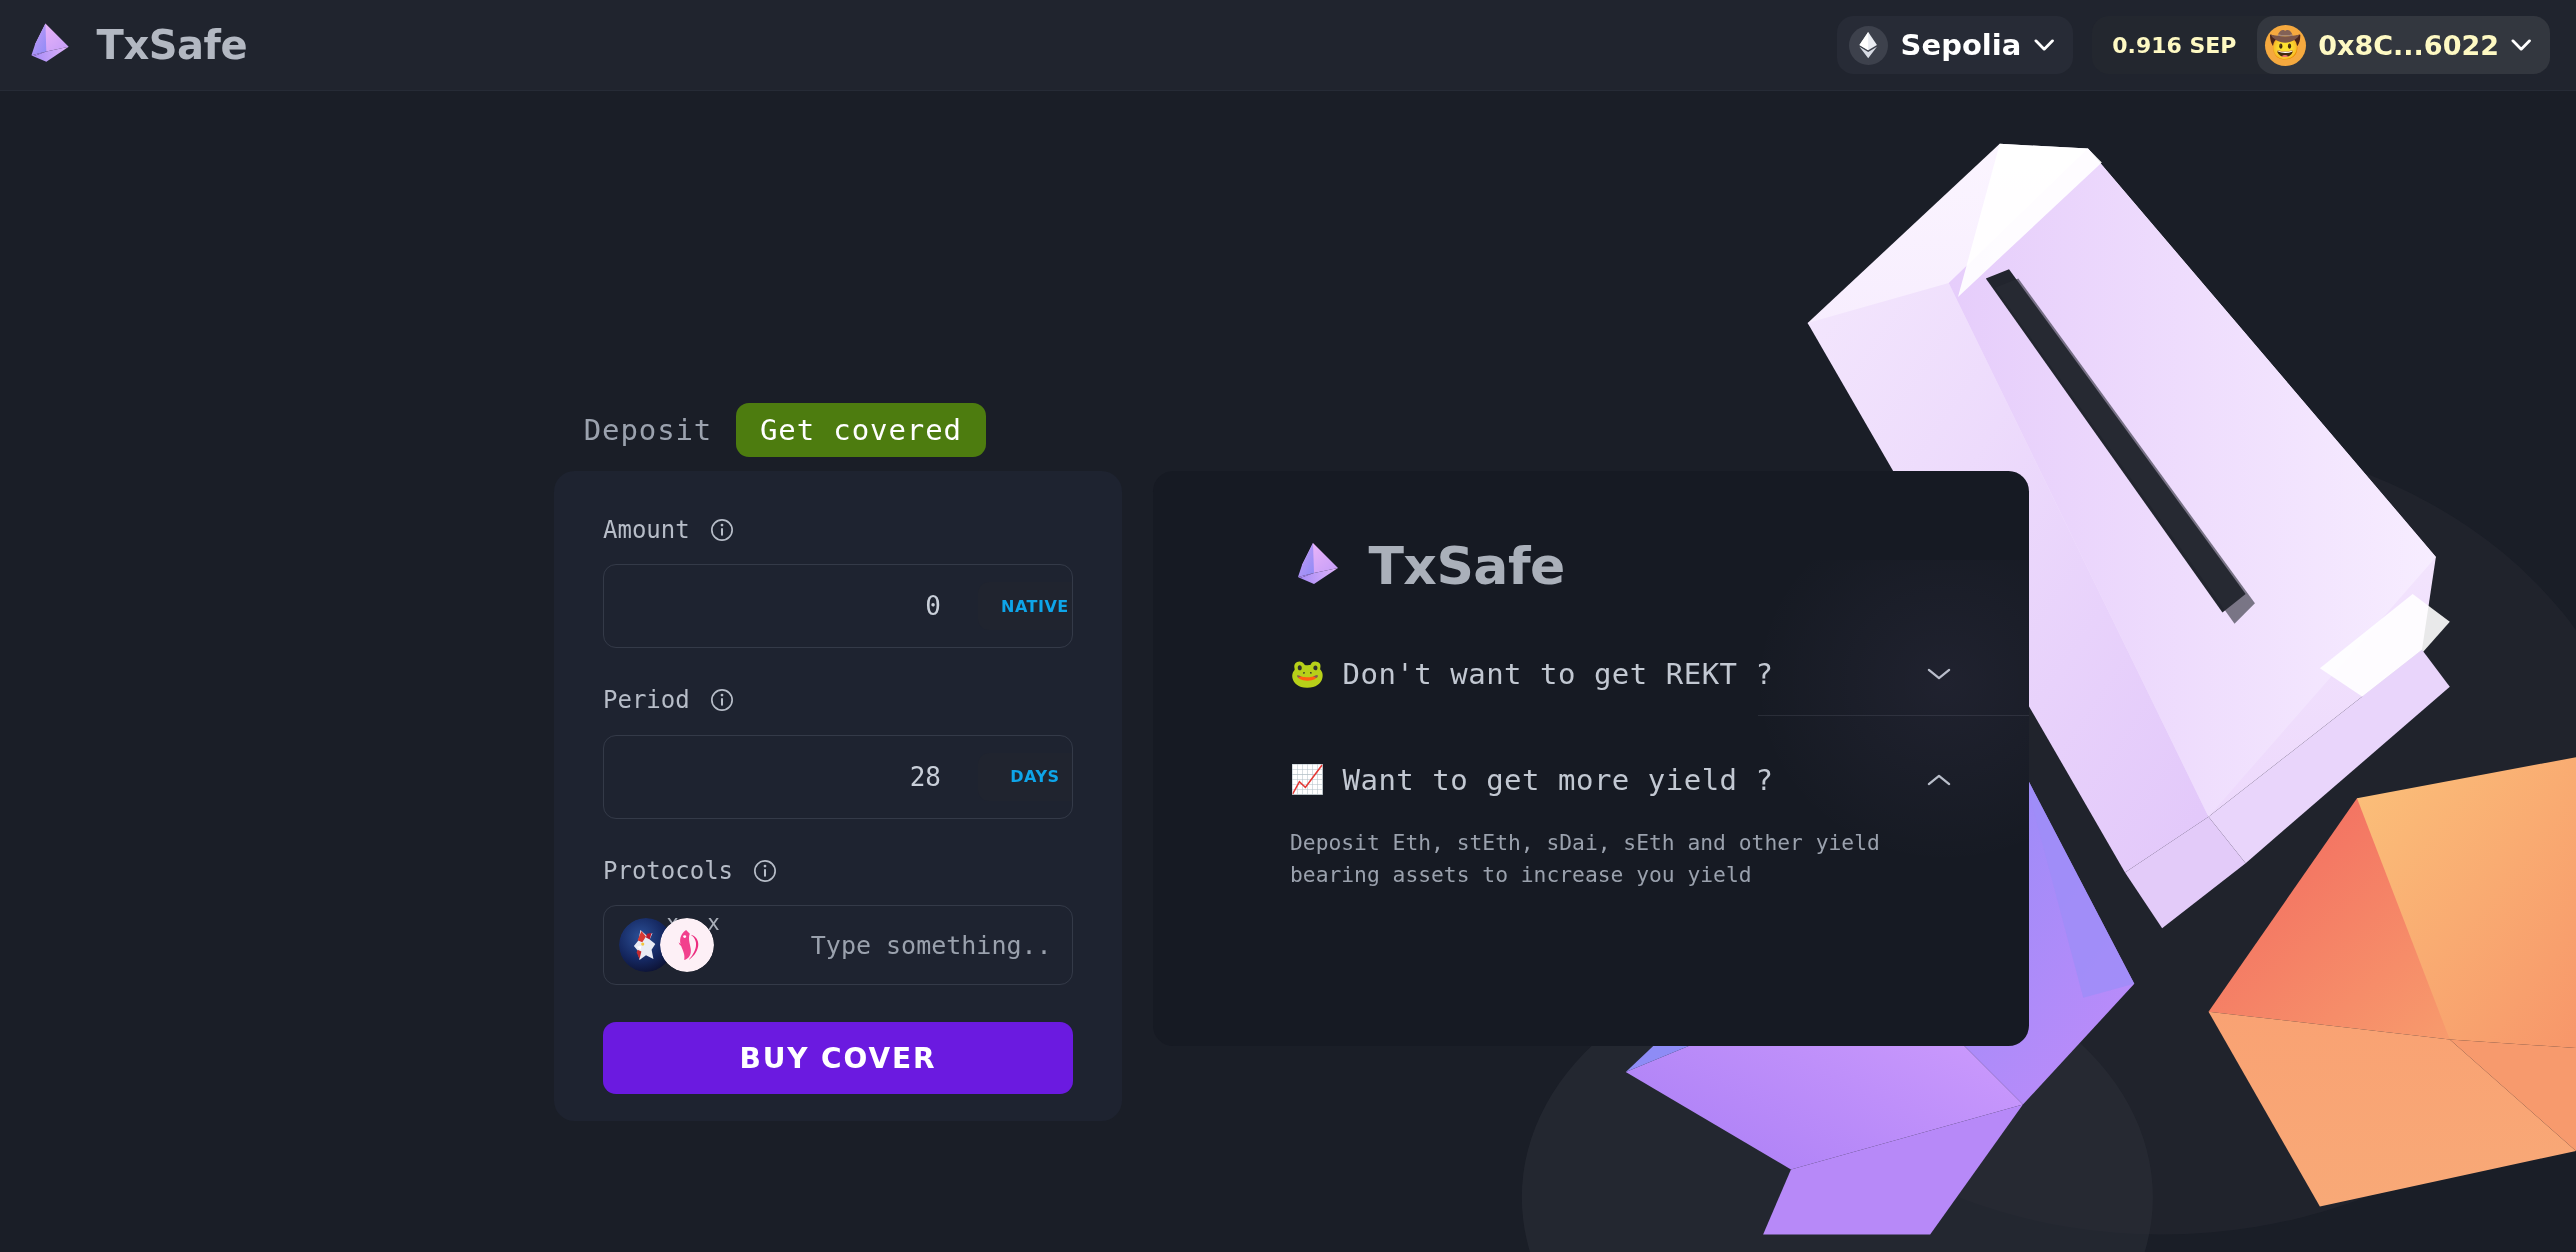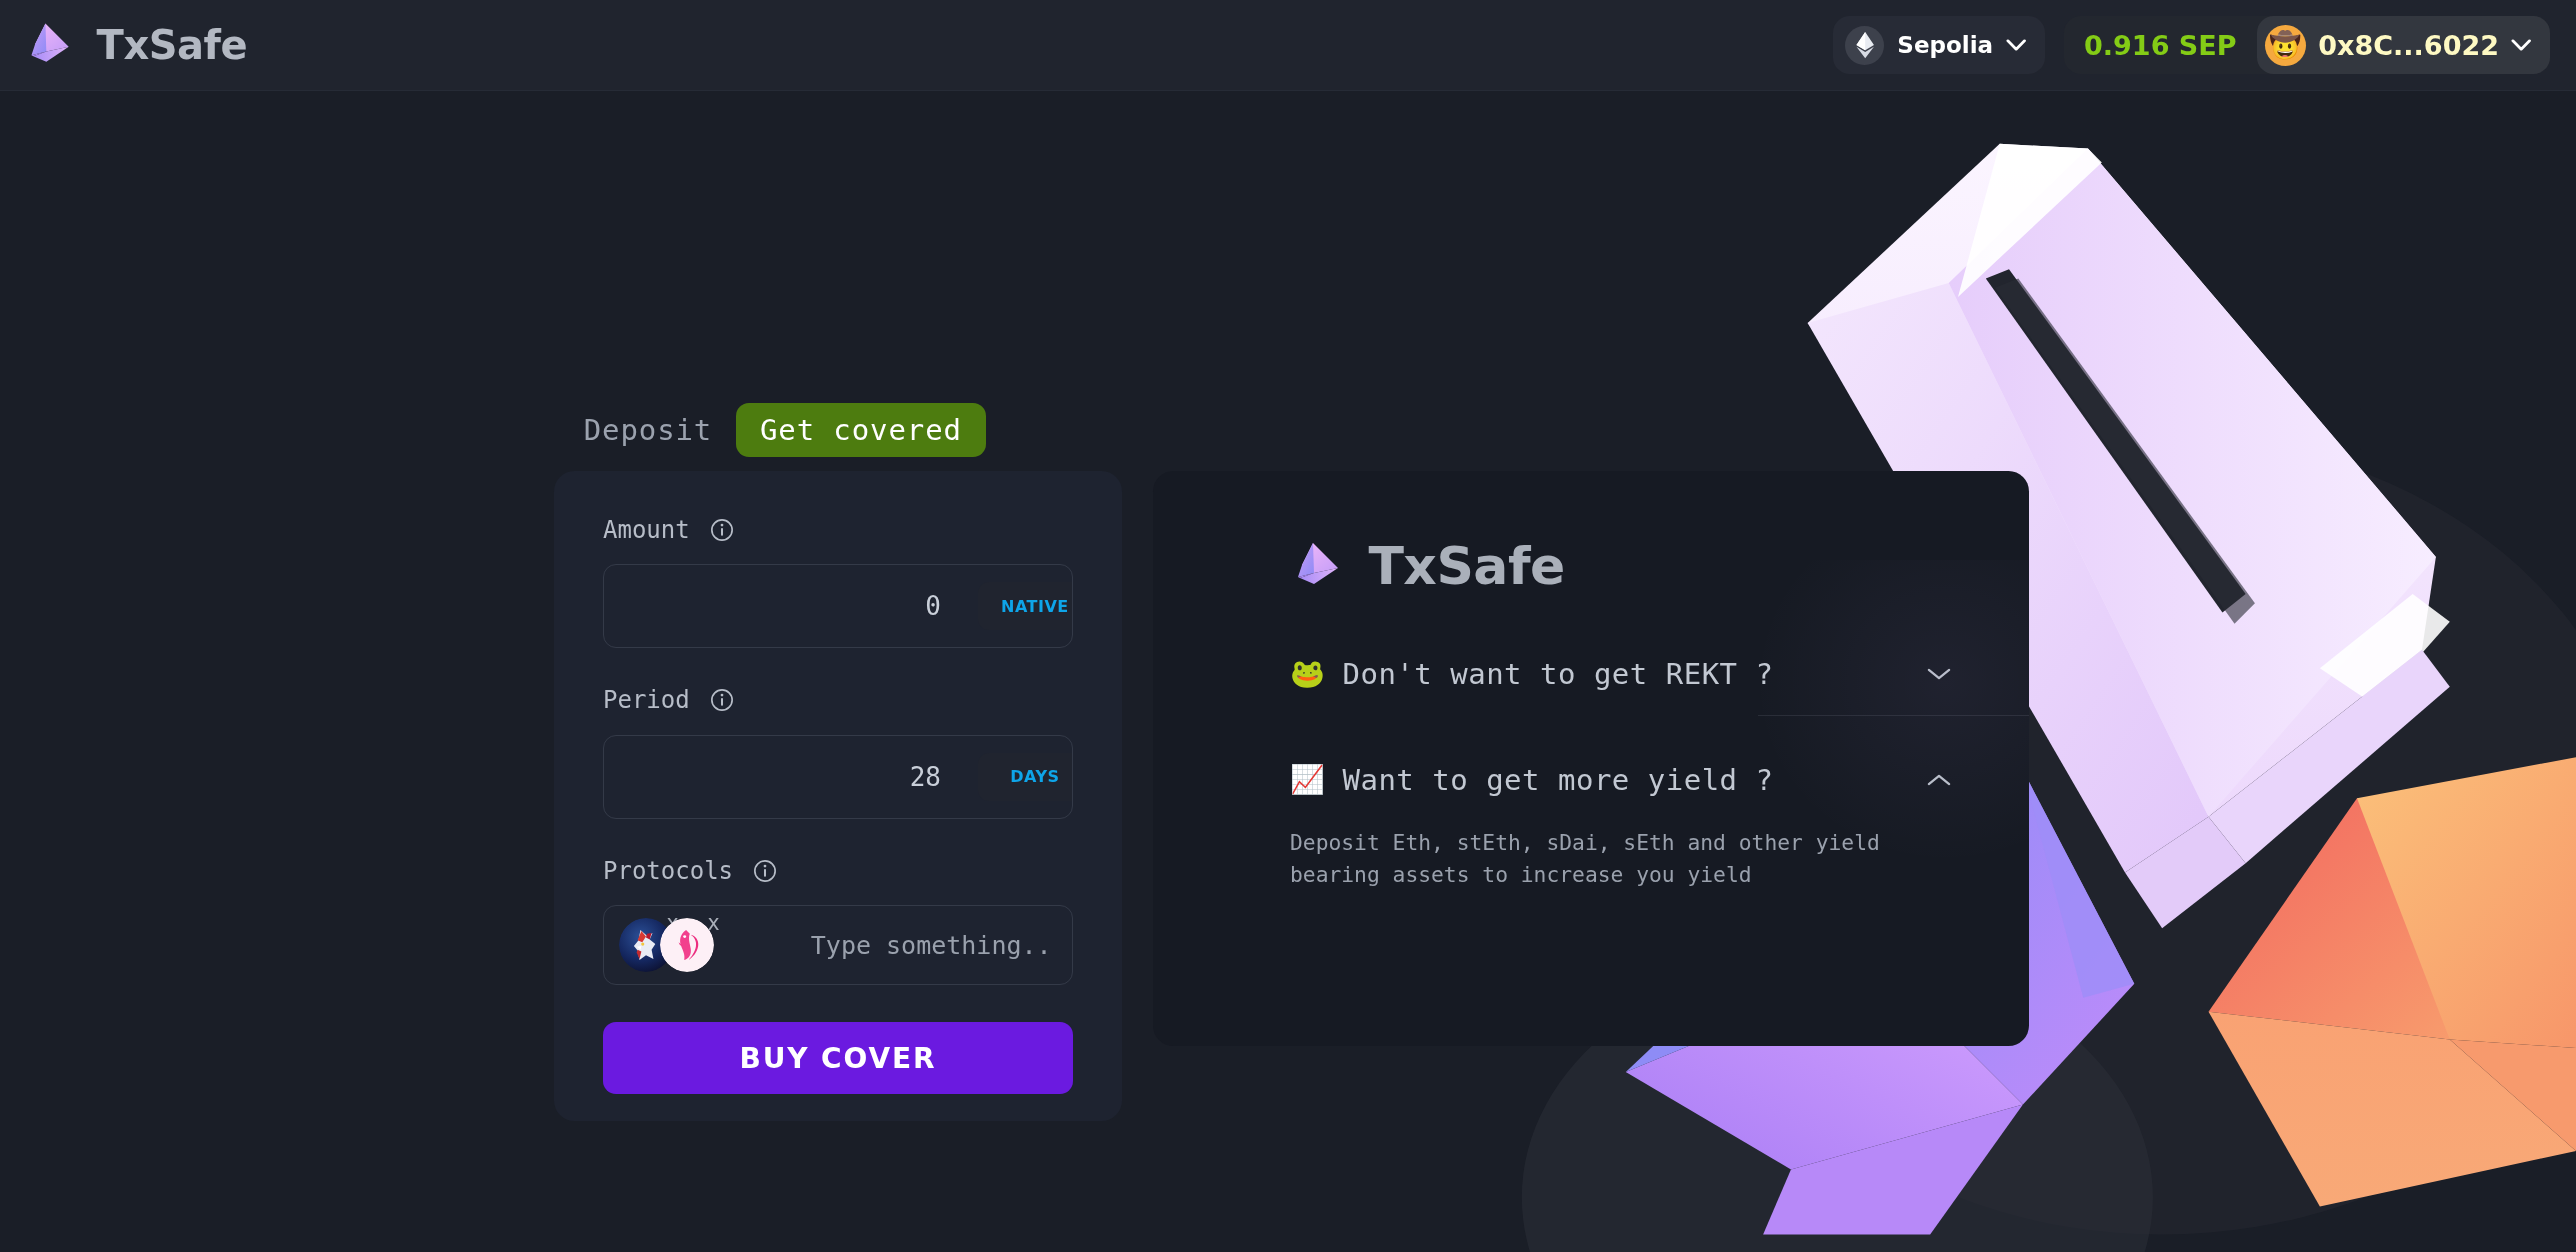--- a/index.html
+++ b/index.html
@@ -76,38 +76,38 @@
   }
   .eth-circle {
     width: 39px; height: 39px;
     border-radius: 50%;
     background: #3d414c;
     display: flex; align-items: center; justify-content: center;
     flex: 0 0 auto;
   }
   .network-label {
     font-family: "DejaVu Sans", "Liberation Sans", sans-serif;
-    font-size: 23px; font-weight: 700; color: #ffffff;
+    font-size: 29px; font-weight: 700; color: #ffffff;
   }
   .chev {
     width: 20.4px; height: 12px; flex: 0 0 auto;
   }
 
   .wallet-group {
     display: flex;
     align-items: center;
     gap: 7.4px;
     background: #23272f;
     border-radius: 16.7px;
     padding: 0 0 0 20.4px;
     height: 58px;
   }
   .balance-text {
     font-family: "DejaVu Sans", "Liberation Sans", sans-serif;
-    font-size: 27px; font-weight: 700; color: #84cc16;
+    font-size: 22px; font-weight: 700; color: #fef9c3;
     padding-right: 13px;
   }
   .addr-pill {
     display: flex;
     align-items: center;
     gap: 12px;
     background: #33373f;
     border-radius: 16.7px;
     padding: 8.4px 18.6px 8.4px 8.4px;
     height: 58px;

